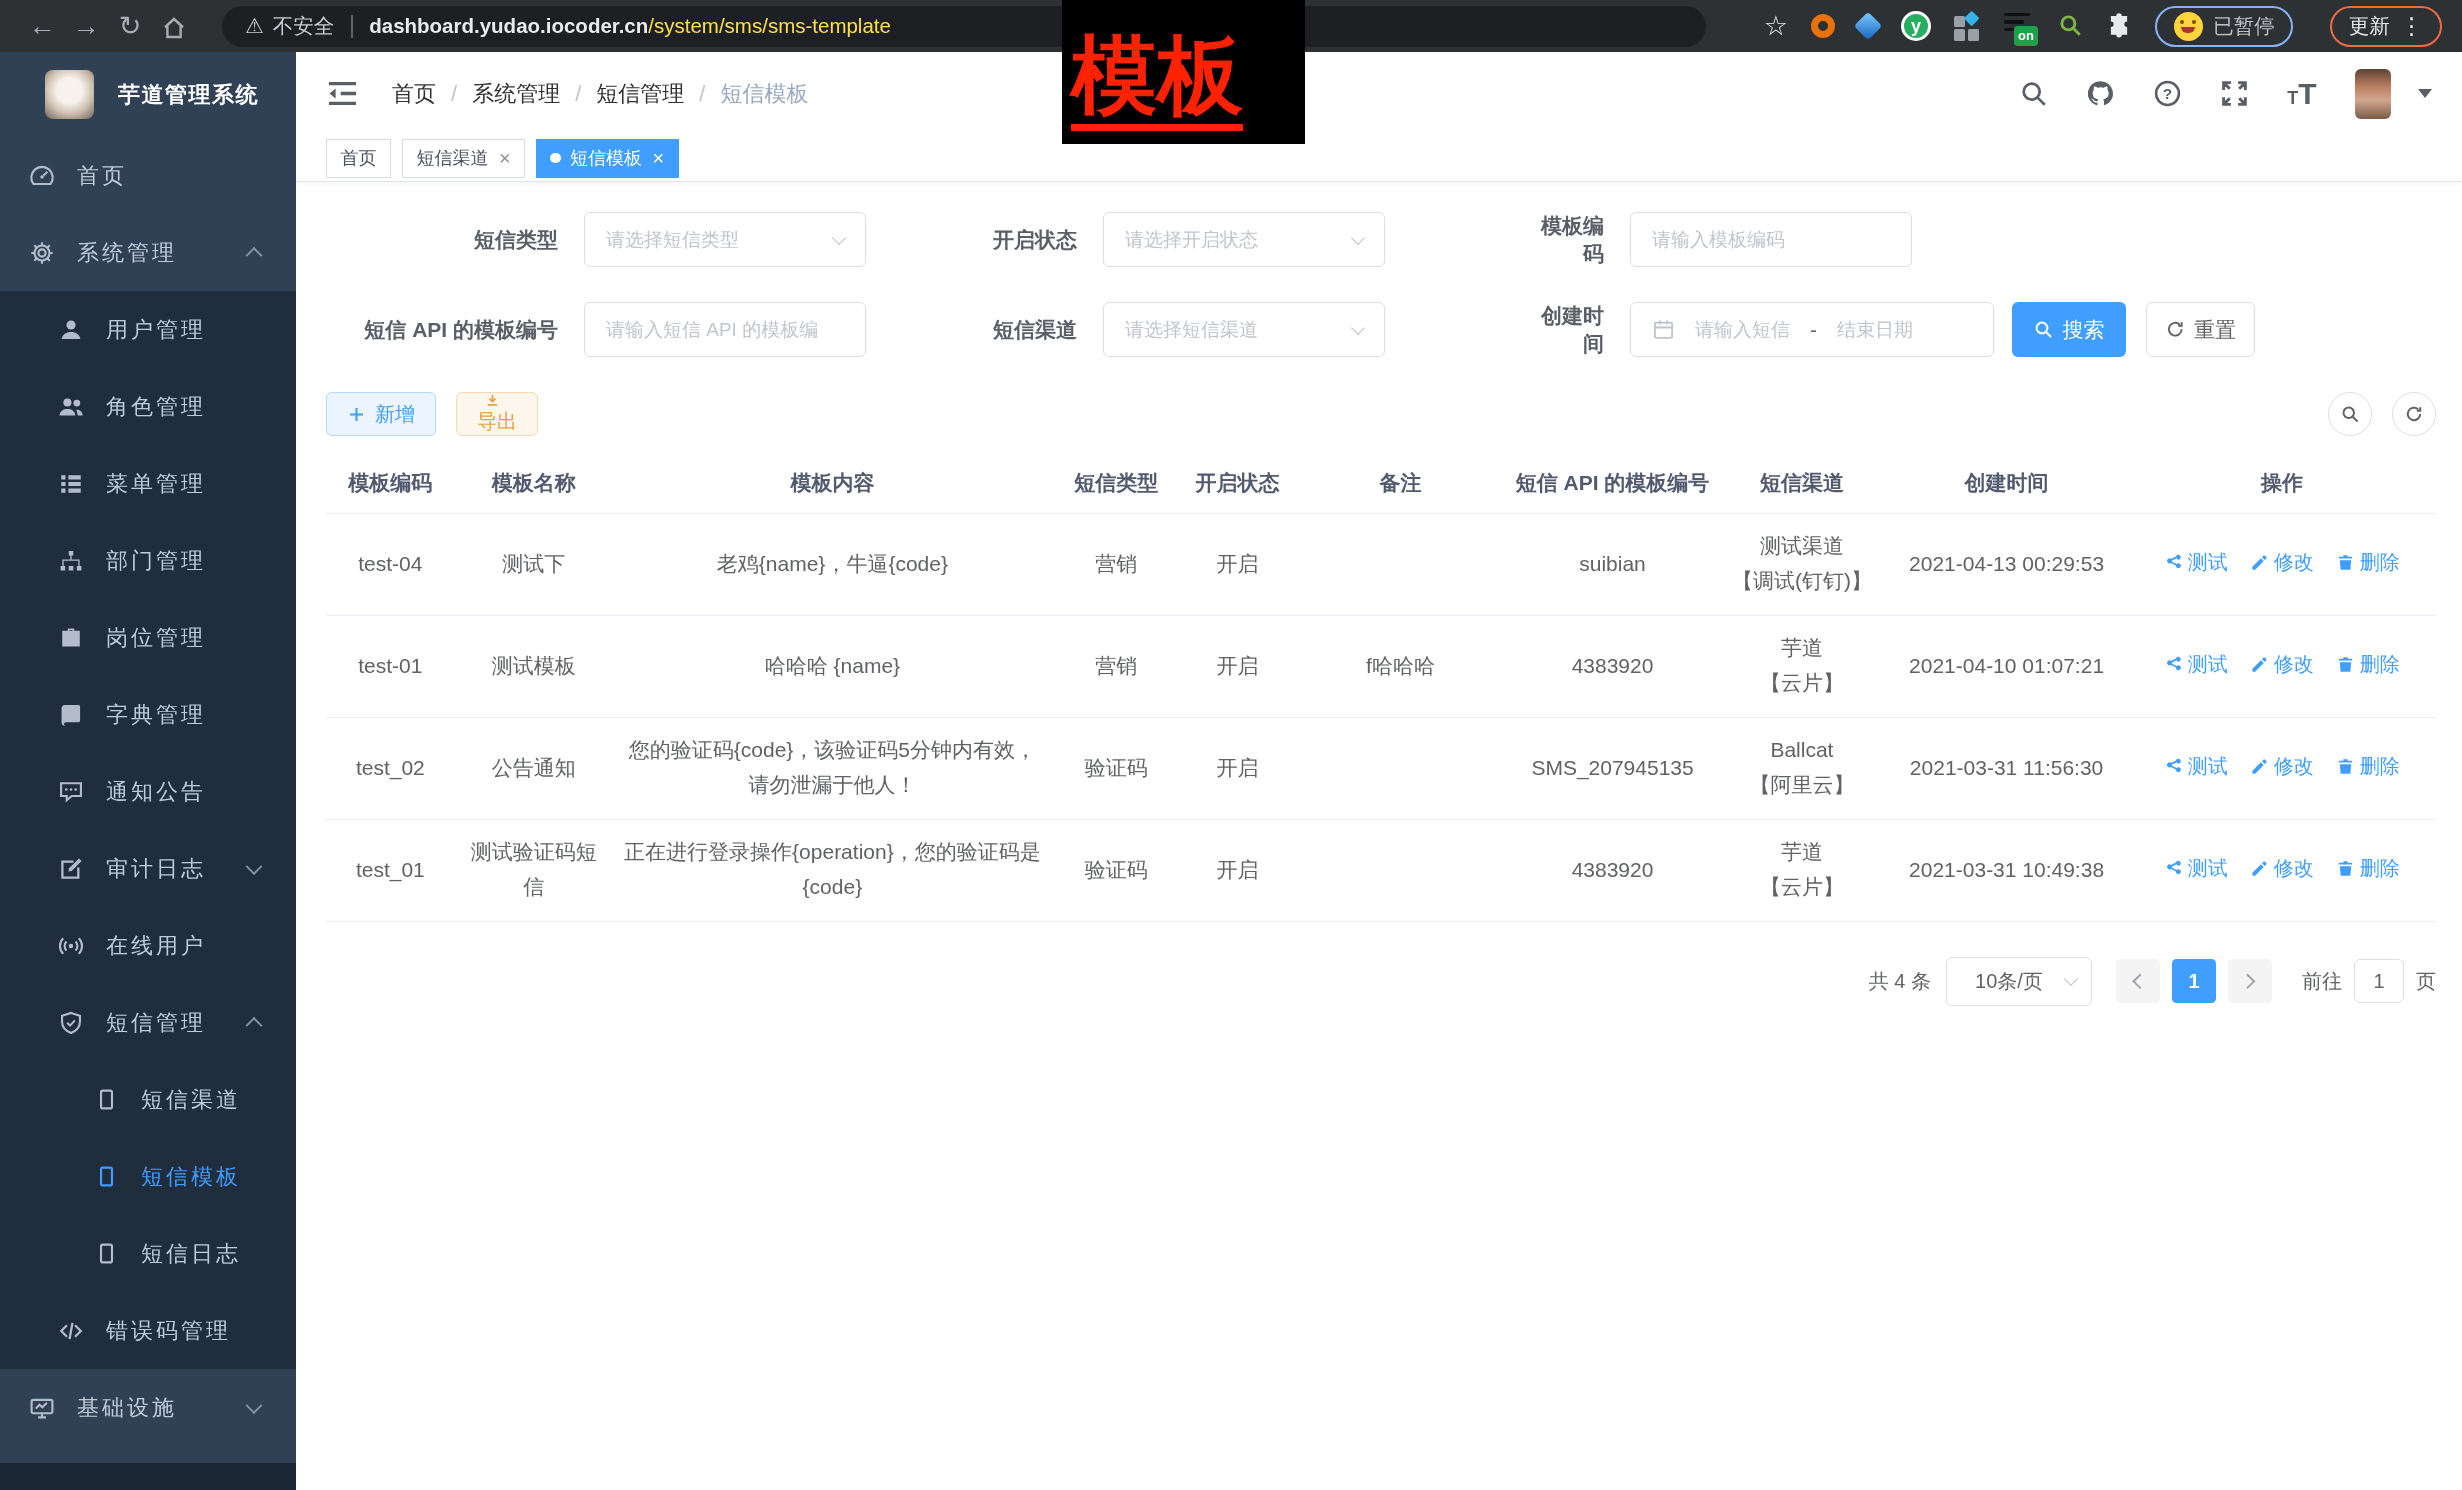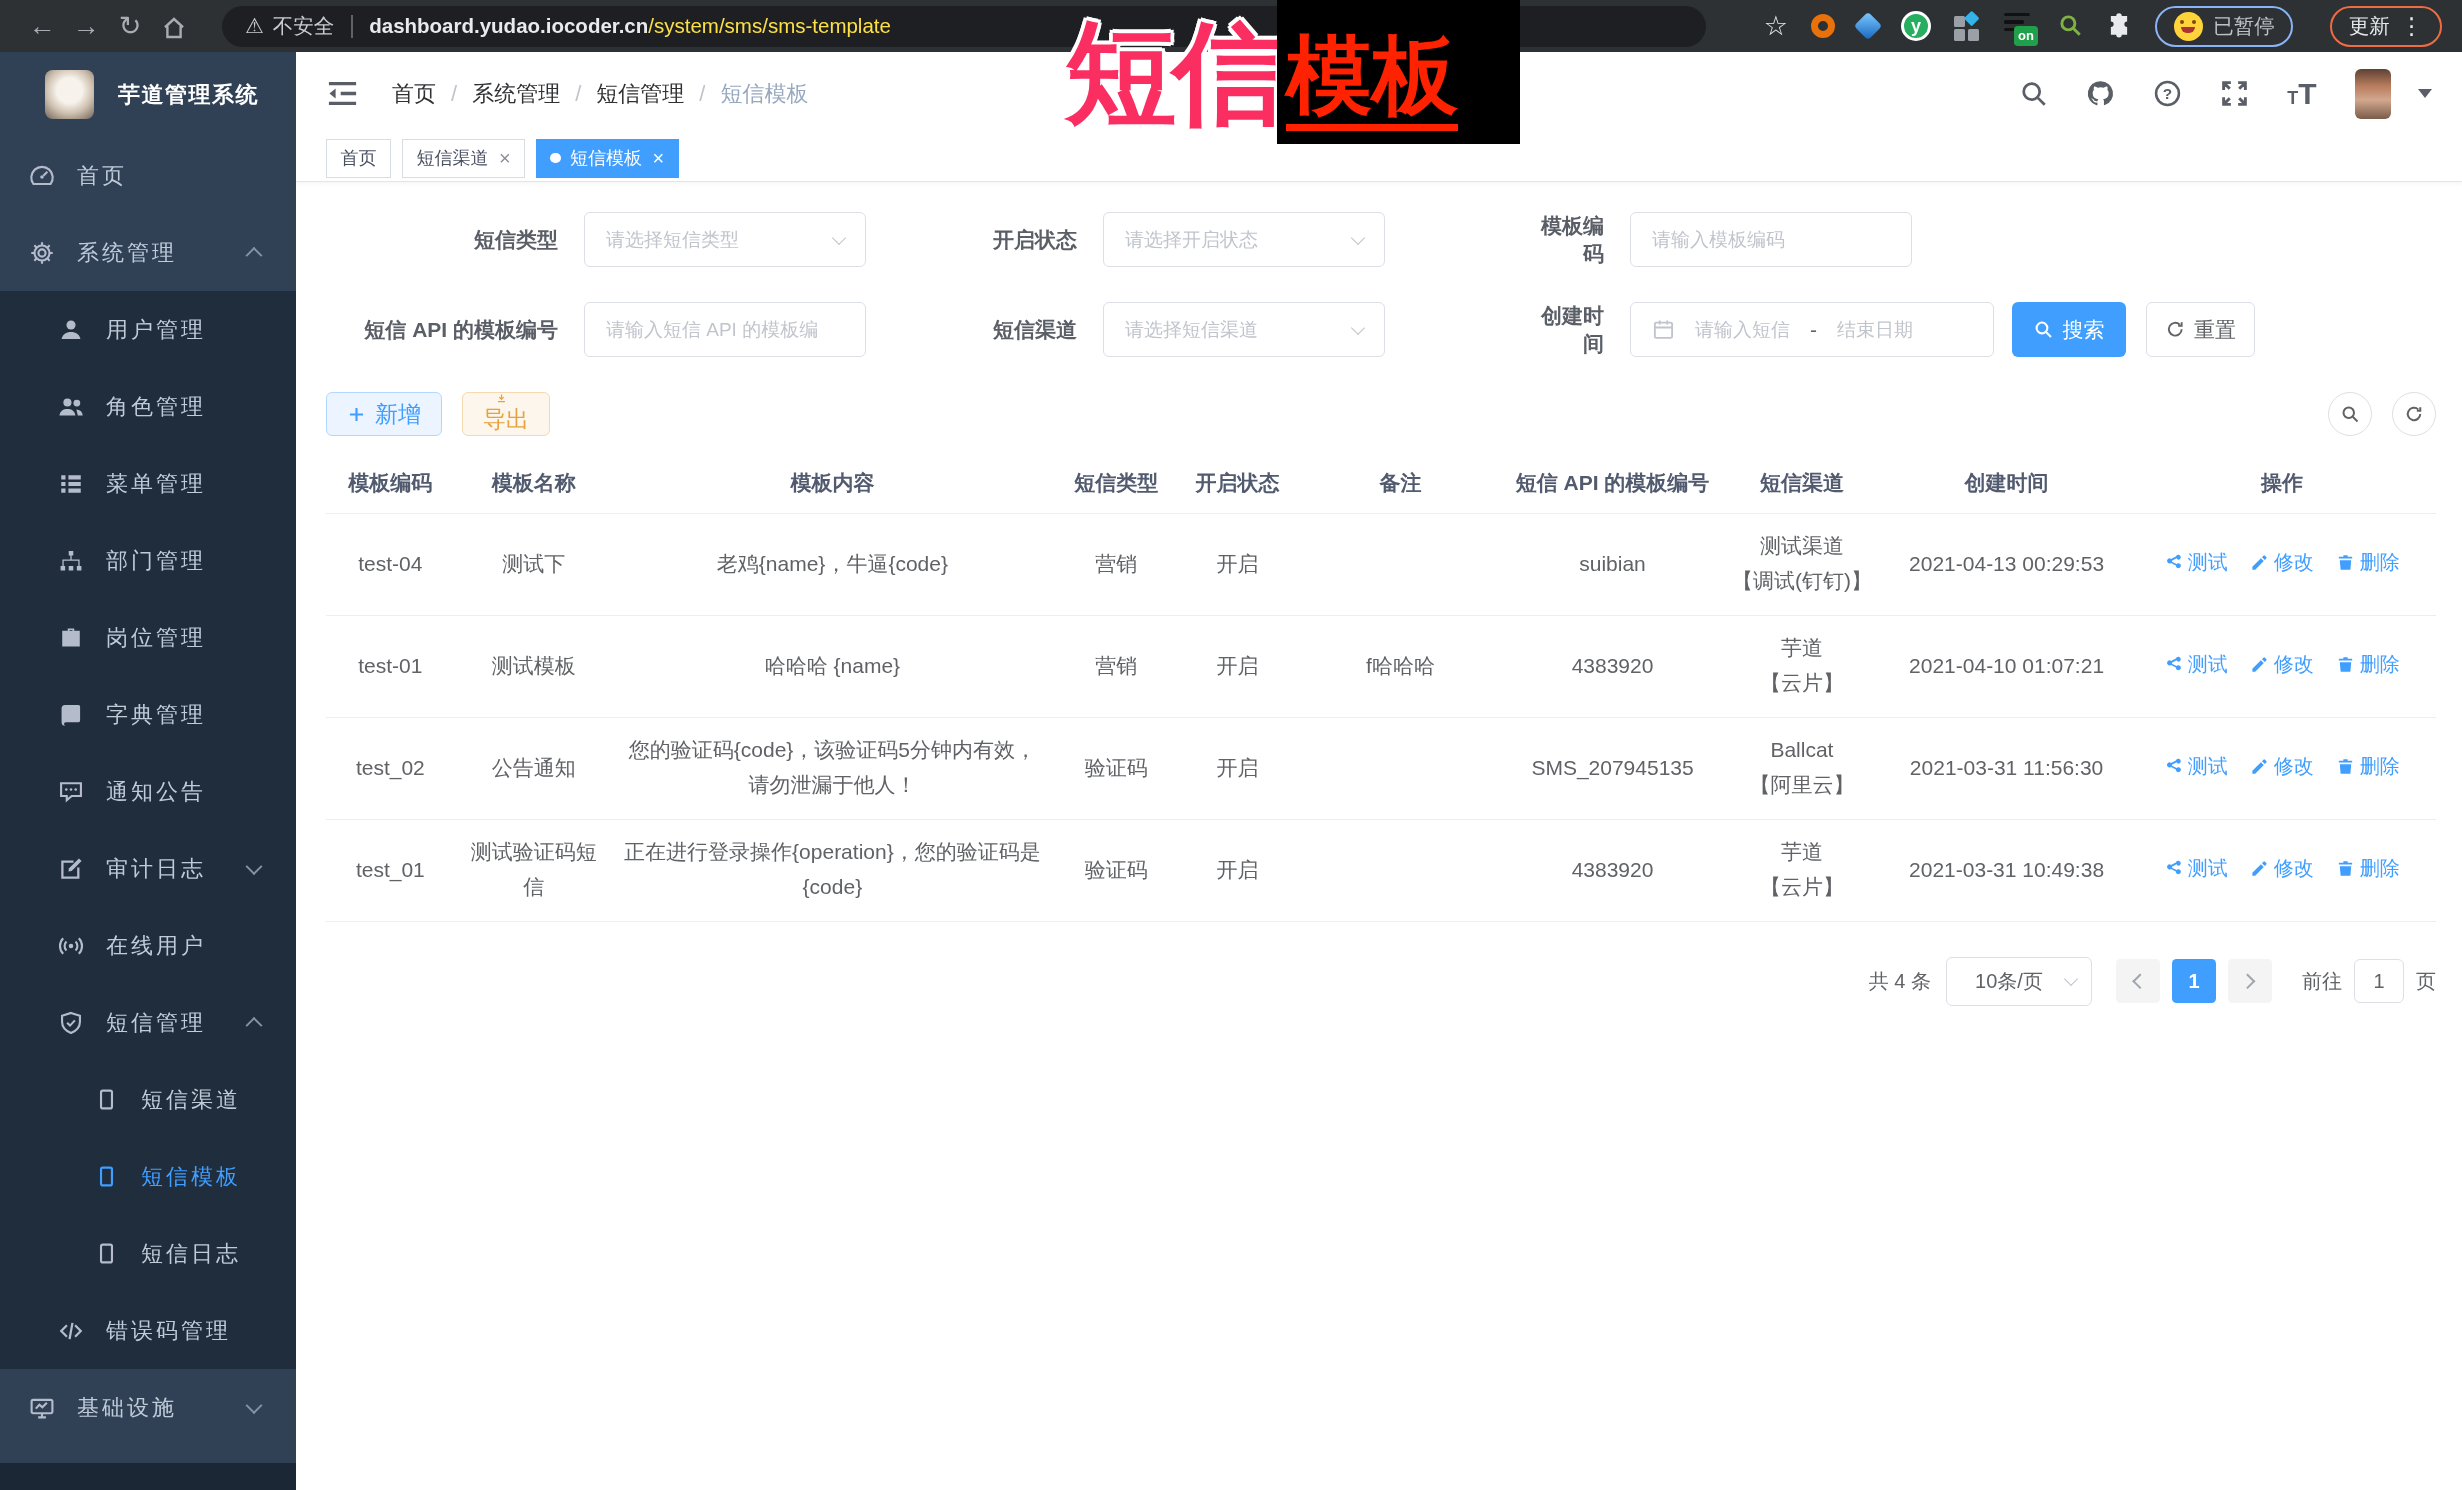--- a/index.html
+++ b/index.html
@@ -101,21 +101,21 @@
   .fdate .cal svg { width:23px; height:23px; }
   .fdate .ph { flex:0 0 auto; }
   .fdate .dsep { color:#606266; }
   .btn { height:55px; border-radius:6px; display:flex; align-items:center; justify-content:center; font-size:21px; cursor:pointer; border:1.5px solid transparent; }
   .btn svg { width:20.5px; height:20.5px; margin-right:9px; }
   .btn-search { background:#409EFF; color:#fff; padding:10px 20px; margin-left:18px; }
   .btn-reset { background:#fff; color:#606266; border-color:#dcdfe6; padding:0 18px; margin-left:20px; }
 
   
   .toolbar { margin-top:27px; display:flex; align-items:center; }
-  .btn-sm { height:44px; border-radius:6px; font-size:23px; display:flex; align-items:center; padding:0 20px; cursor:pointer; }
+  .btn-sm { height:44px; border-radius:6px; font-size:20px; display:flex; align-items:center; padding:0 20px; cursor:pointer; }
   .btn-sm svg { width:19px; height:19px; margin-right:9px; }
   .btn-add { background:#ecf5ff; border:1.5px solid #b3d8ff; color:#409EFF; }
   .btn-export { background:#fdf6ec; border:1.5px solid #f5dab1; color:#e6a23c; margin-left:20px;flex-direction:column; }
   .tool-circles { margin-left:auto; display:flex; gap:20px; }
   .tcircle { width:44px; height:44px; border:1.5px solid #dcdfe6; border-radius:50%; display:flex; align-items:center; justify-content:center; color:#606266; cursor:pointer; }
   .tcircle svg { width:20px; height:20px; }
 
   
   table.grid { margin-top:18px; width:100%; border-collapse:collapse; font-size:21px; color:#606266; table-layout:fixed; }
   table.grid th { font-weight:700; color:#515a6e; height:59px; border-bottom:1.5px solid #ebeef5; text-align:center; padding:0 6px; }
@@ -752,20 +752,19 @@
           </span>
         <span class="pg-goto">前往</span>
         <span class="pg-input">1</span>
         <span>页</span>
       </div>
 
     </div>
   </div>
 
   <div class="overlay">
-    <span class="ov-pink">短信</span>
     <span class="ov-box">
       <span class="ov-red">模板</span>
     </span>
   </div>
 
 </div>
 
 
 </body></html>

